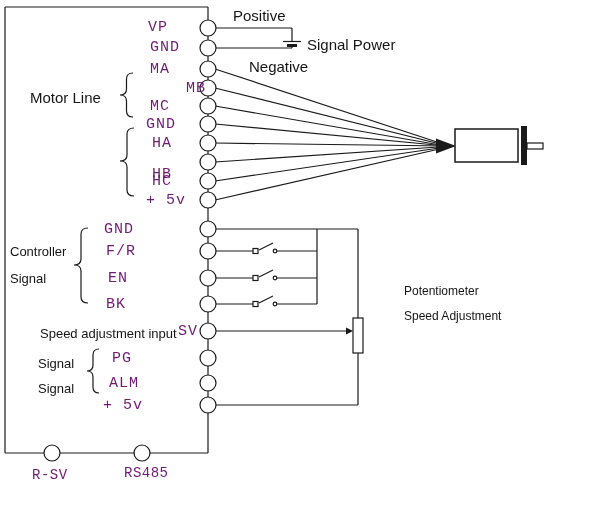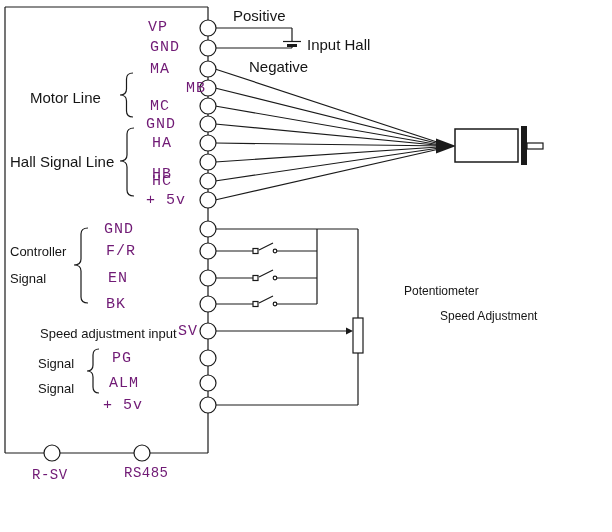--- a/index.html
+++ b/index.html
@@ -107,34 +107,33 @@
       <circle cx="208" cy="331" r="8"></circle>
       <circle cx="208" cy="358" r="8"></circle>
       <circle cx="208" cy="383" r="8"></circle>
       <circle cx="208" cy="405" r="8"></circle>
       <circle cx="52" cy="453" r="8"></circle>
       <circle cx="142" cy="453" r="8"></circle>
     </g>
   </svg>
 
   <div class="lbl sans15" style="left:233px;top:7px;">Positive</div>
-  <div class="lbl sans15" style="left:307px;top:36px;">Input Hall</div>
+  <div class="lbl sans15" style="left:307px;top:36px;">Signal Power</div>
   <div class="lbl sans15" style="left:249px;top:58px;">Negative</div>
 
   <div class="lbl sans15" style="left:30px;top:89px;">Motor Line</div>
-  <div class="lbl sans15" style="left:10px;top:153px;">Hall Signal Line</div>
 
   <div class="lbl sans13" style="left:10px;top:244px;">Controller</div>
   <div class="lbl sans13" style="left:10px;top:271px;">Signal</div>
   <div class="lbl sans13" style="left:40px;top:326px;">Speed adjustment input</div>
   <div class="lbl sans13" style="left:38px;top:356px;">Signal</div>
   <div class="lbl sans13" style="left:38px;top:381px;">Signal</div>
 
   <div class="lbl sans14" style="left:404px;top:284px;">Potentiometer</div>
-  <div class="lbl sans14" style="left:404px;top:309px;margin-left:36px;">Speed Adjustment</div>
+  <div class="lbl sans14" style="left:404px;top:309px;">Speed Adjustment</div>
 
   <div class="pin" style="left:148px;top:19px;">VP</div>
   <div class="pin" style="left:150px;top:39px;">GND</div>
   <div class="pin" style="left:150px;top:61px;">MA</div>
   <div class="pin" style="left:150px;top:80px;padding-left:36px;">MB</div>
   <div class="pin" style="left:150px;top:98px;">MC</div>
   <div class="pin" style="left:146px;top:116px;">GND</div>
   <div class="pin" style="left:152px;top:135px;">HA</div>
   <div class="pin" style="left:152px;top:154px;margin-top:12px;">HB</div>
   <div class="pin" style="left:152px;top:173px;">HC</div>

